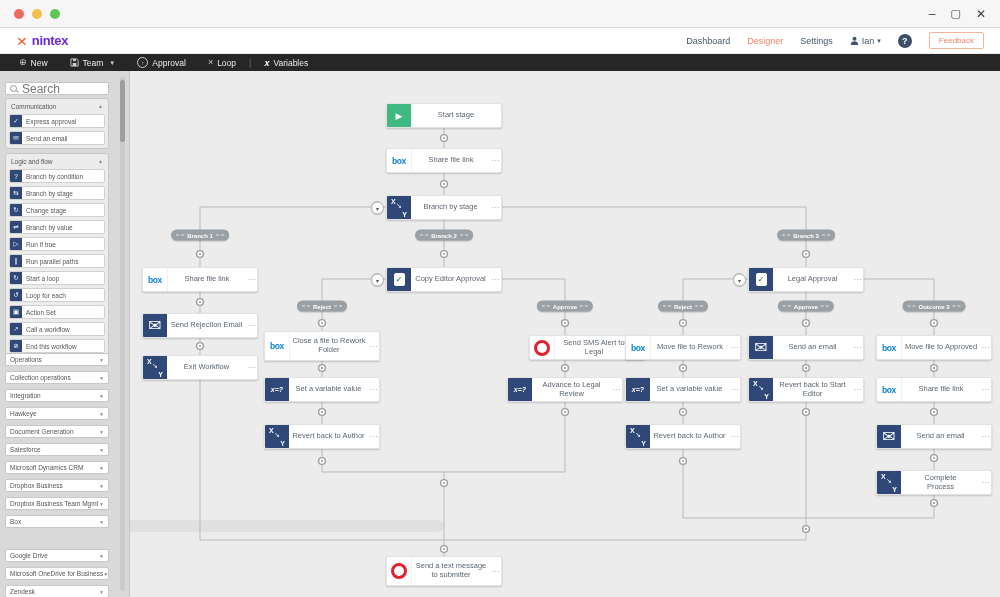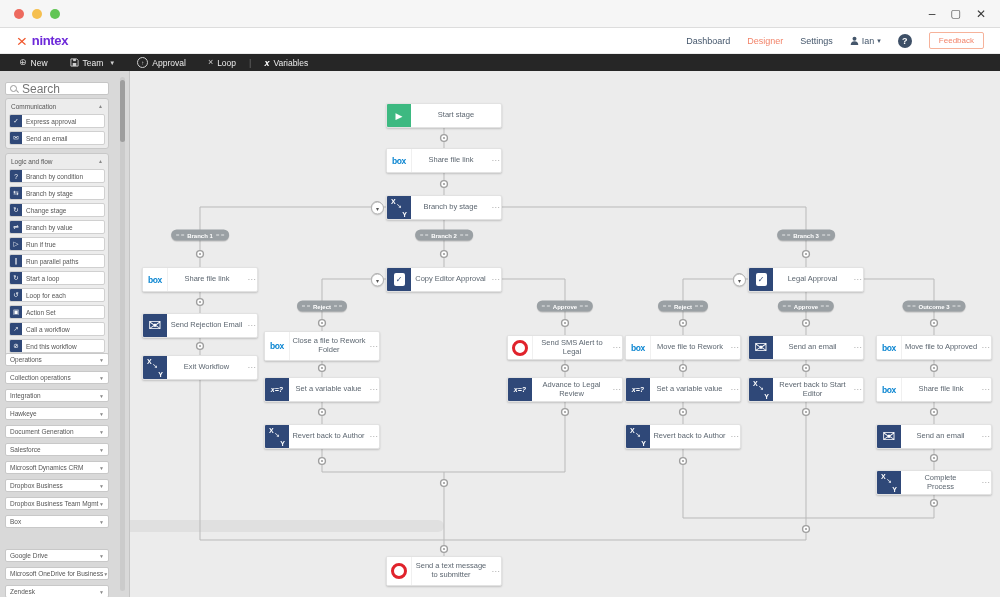--- a/index.html
+++ b/index.html
@@ -408,21 +408,21 @@
         <span class="nicon it-navy">
           <span class="xy">
             <span class="a">X</span>
             <span class="c">↘</span>
             <span class="b">Y</span>
           </span>
         </span>
         <span class="nlabel">Revert back to Author</span>
         <span class="nmenu">⋯</span>
       </div>
-      <div class="node" style="left: 507px; top: 335px;">
+      <div class="node" style="left: 529px; top: 335px;">
         <span class="nicon it-twilio">
           <span class="ring"></span>
         </span>
         <span class="nlabel">Send SMS Alert to Legal</span>
         <span class="nmenu">⋯</span>
       </div>
       <div class="node" style="left: 507px; top: 377px;">
         <span class="nicon it-navy">
           <span class="varq">x=?</span>
         </span>

